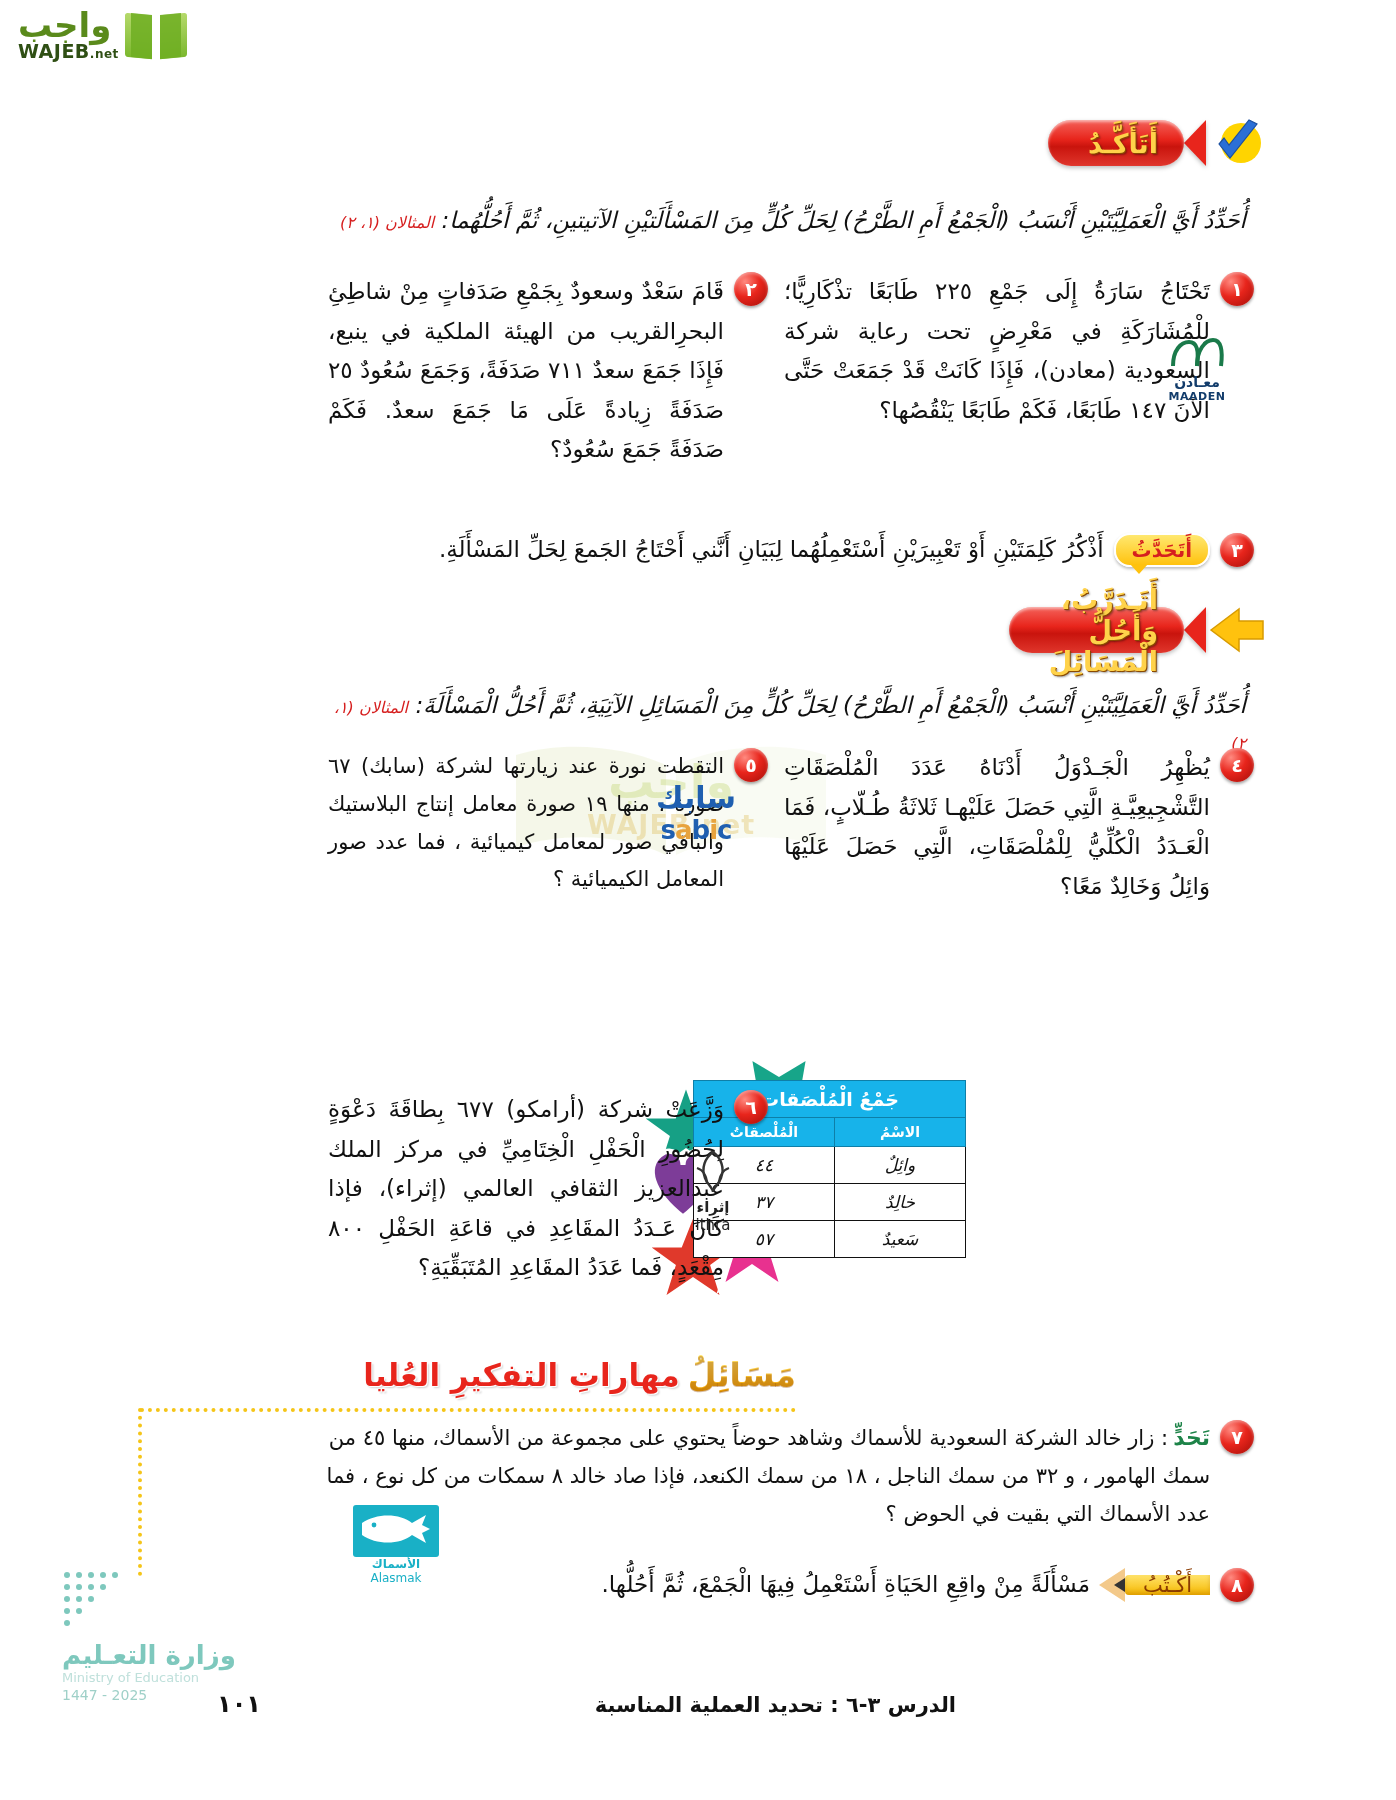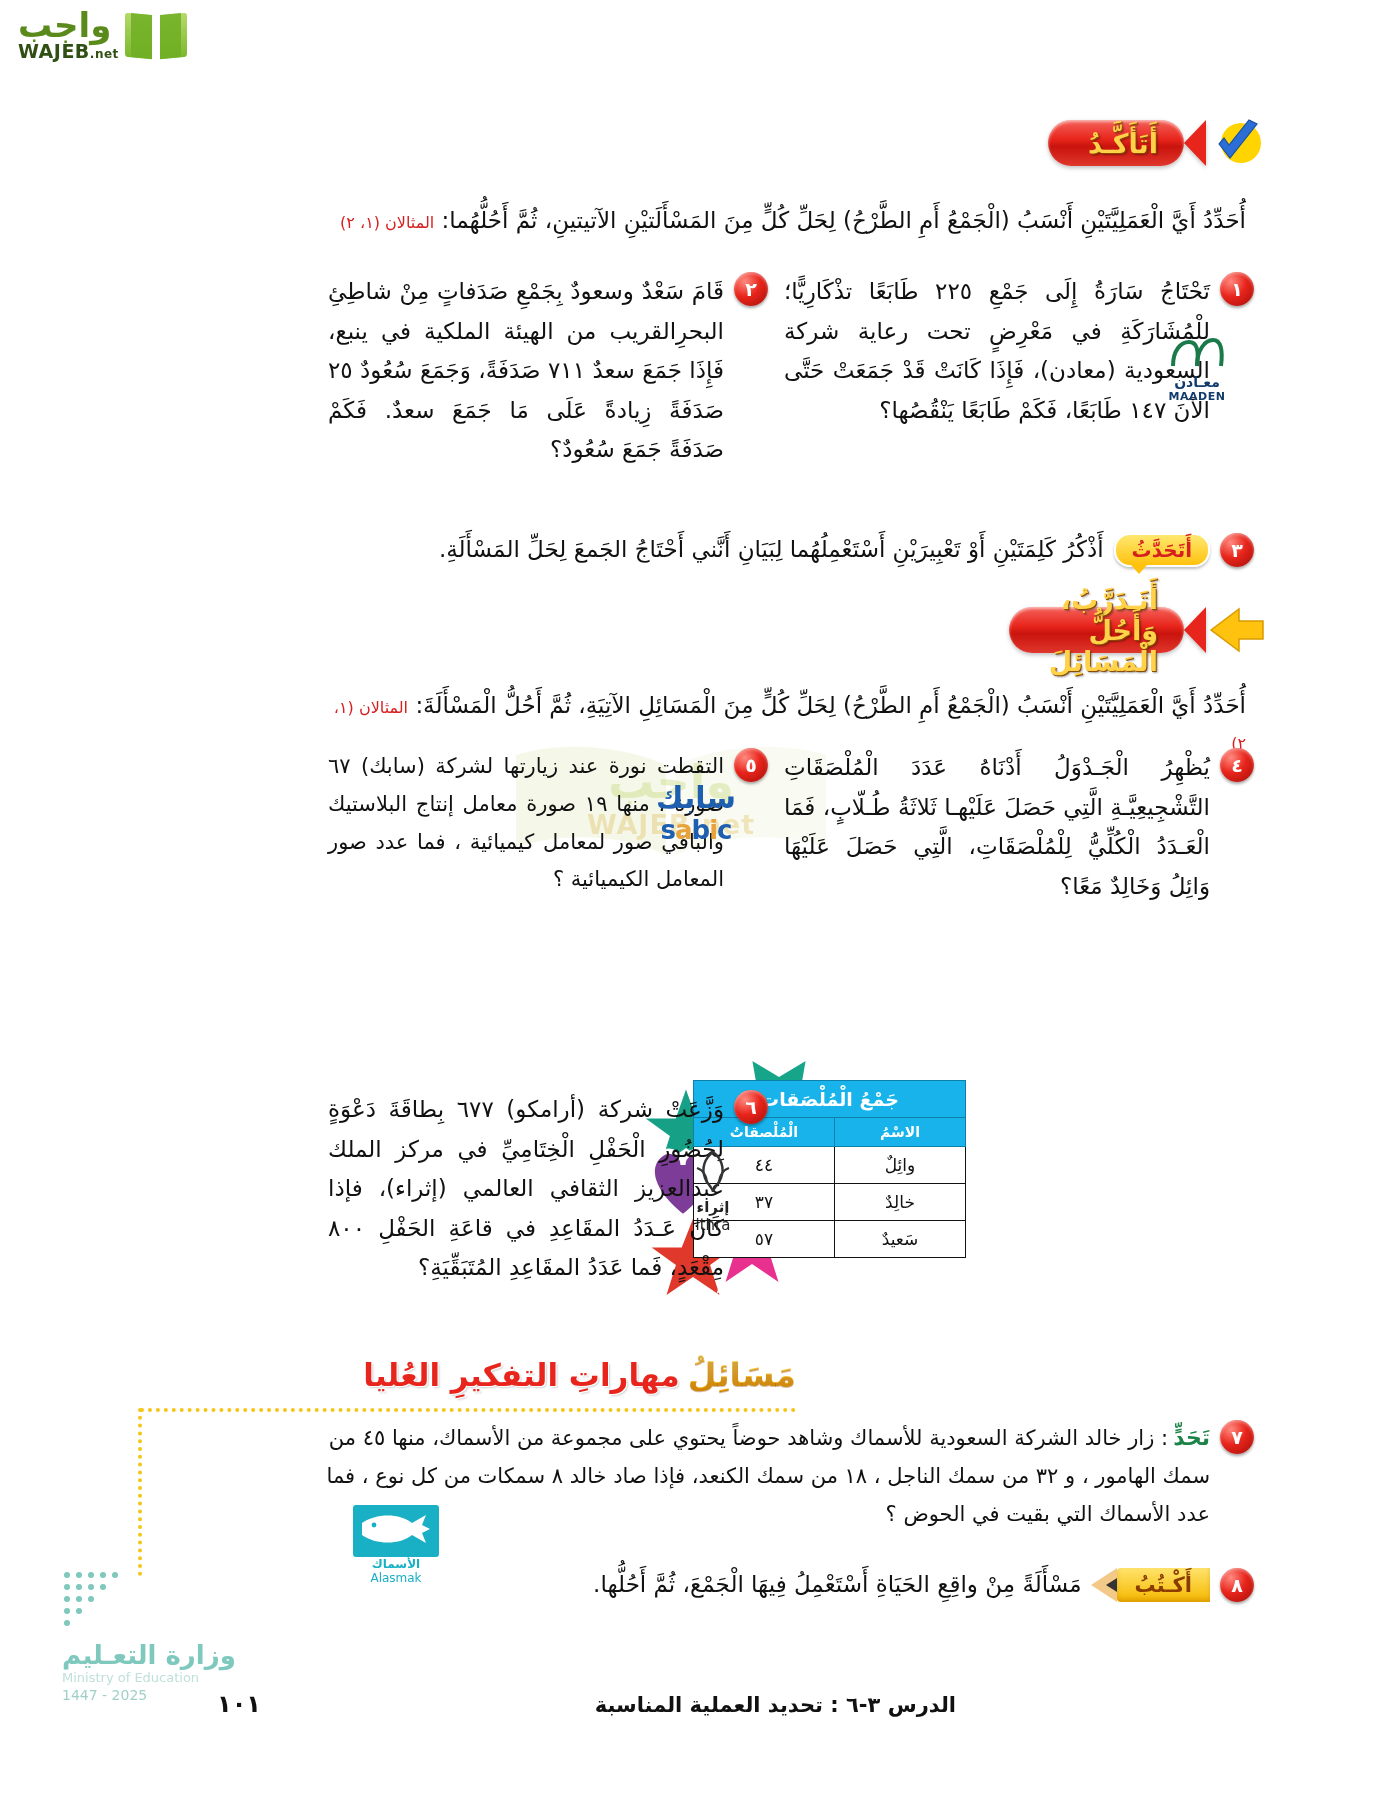--- a/index.html
+++ b/index.html
@@ -59,21 +59,21 @@
     width:34px;height:34px;border-radius:50%;
     background:radial-gradient(circle at 32% 28%, #ff8a80 0%, #e8251c 45%, #a30d07 100%);
     color:#fff;font-size:19px;font-weight:bold;
     display:flex;align-items:center;justify-content:center;
     box-shadow:0 2px 3px rgba(0,0,0,.35), inset 0 2px 3px rgba(255,255,255,.4);
     flex:none;
   }
 
   
   .ar{font-family:"DejaVu Sans","Liberation Sans",sans-serif;color:#111;direction:rtl;}
-  .intro{font-size:23px;line-height:1.55;text-align:right;}
+  .intro{font-size:23px;line-height:1.55;text-align:right;font-style:italic;}
   .ref{color:#d61f1f;font-size:16px;}
   .prob{font-size:23px;line-height:1.72;text-align:justify;text-align-last:right;}
   .prob-plain{font-size:21px;line-height:1.8;text-align:justify;text-align-last:right;}
 
   .row{position:absolute;display:flex;align-items:flex-start;gap:10px;}
 
   
   .logo-maaden{width:82px;text-align:center;}
   .maaden-mark{font-size:26px;color:#1a7a4a;font-weight:bold;line-height:1;}
   .maaden-ar{font-size:14px;color:#123c6b;font-weight:bold;letter-spacing:-1px;}
@@ -108,21 +108,21 @@
     border:1.6px solid #111;text-align:center;font-size:17px;color:#111;
   }
   table.mt th.title{
     background:#17b3ea;color:#fff;font-size:19px;font-weight:bold;padding:7px 4px;
     border-color:#0e7fa8;
   }
   table.mt th.hd{
     background:#17b3ea;color:#fff;font-size:14px;font-weight:bold;padding:6px 0;
     border-color:#0e7fa8;
   }
-  table.mt td{padding:8px 16px;}
+  table.mt td{padding:8px 16px;font-style:italic;}
   .c-name{width:130px;}
   .c-val{width:140px;}
 
   
   .star{position:absolute;}
 
   
   .bubble{
     background:linear-gradient(180deg,#ffe870,#ffc20e);
     border:2px solid #ffffff;
@@ -147,23 +147,23 @@
     font-size:33px;font-weight:bold;
     background:linear-gradient(180deg,#ffe36b,#f0a000);
     -webkit-background-clip:text;background-clip:text;color:transparent;
     text-shadow:0 1px 0 rgba(140,70,0,.35);
   }
   .dotline{
     position:absolute;border-top:4px dotted #f5c518;
   }
   .dotvert{position:absolute;border-left:4px dotted #f5c518;}
   .pencil-body{
-    height:34px;background:linear-gradient(180deg,#ffe36b,#f5b800);
+    height:20px;background:linear-gradient(180deg,#ffe36b,#f5b800);
     border-radius:4px 0 0 4px;display:flex;align-items:center;padding:0 18px;
-    color:#8a3b00;font-size:21px;font-weight:bold;
+    color:#8a3b00;font-size:21px;font-weight:normal;
     box-shadow:inset 0 -3px 4px rgba(160,90,0,.28);
   }
   .pencil-tip{
     width:0;height:0;border-top:17px solid transparent;border-bottom:17px solid transparent;
     border-right:26px solid #f3c98a;
   }
   .pencil-lead{
     width:0;height:0;border-top:7px solid transparent;border-bottom:7px solid transparent;
     border-right:11px solid #333;margin-right:-26px;
   }

